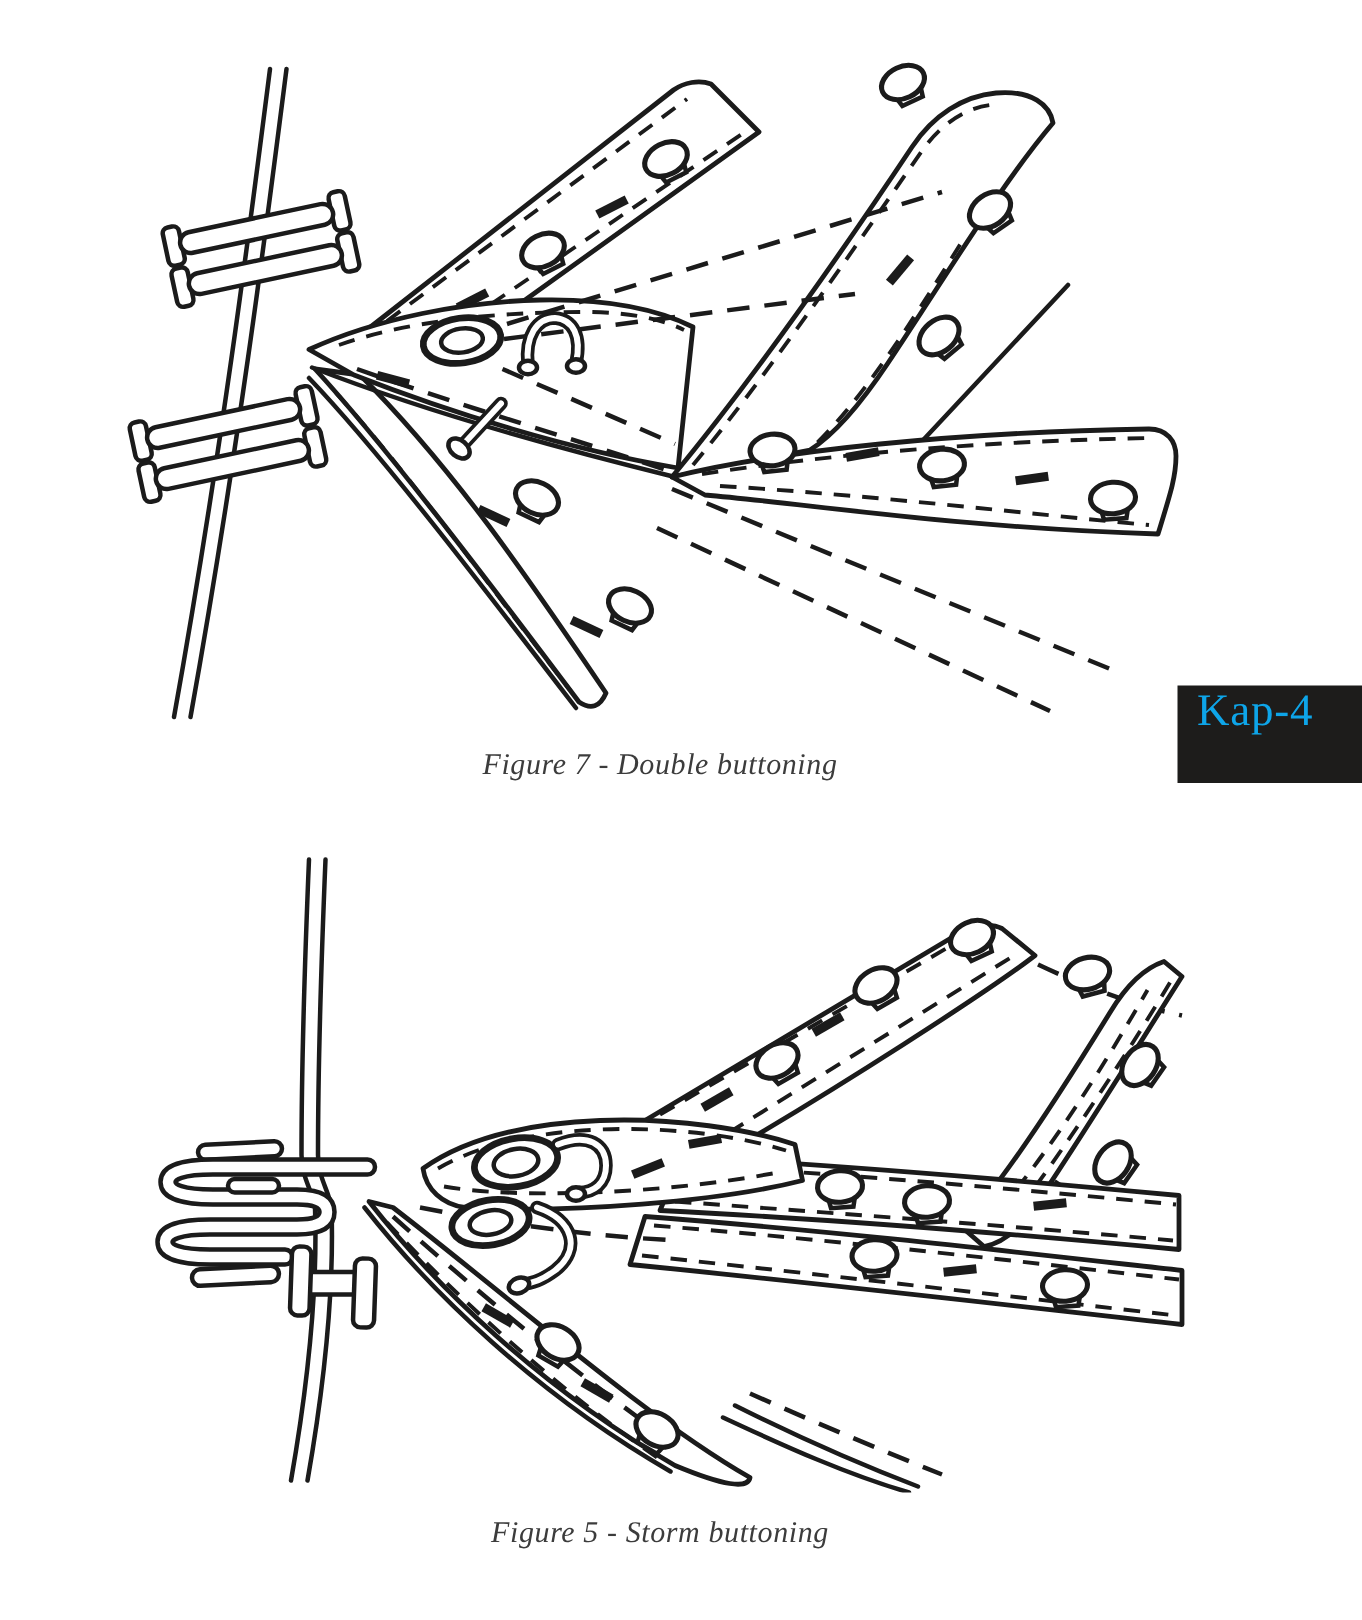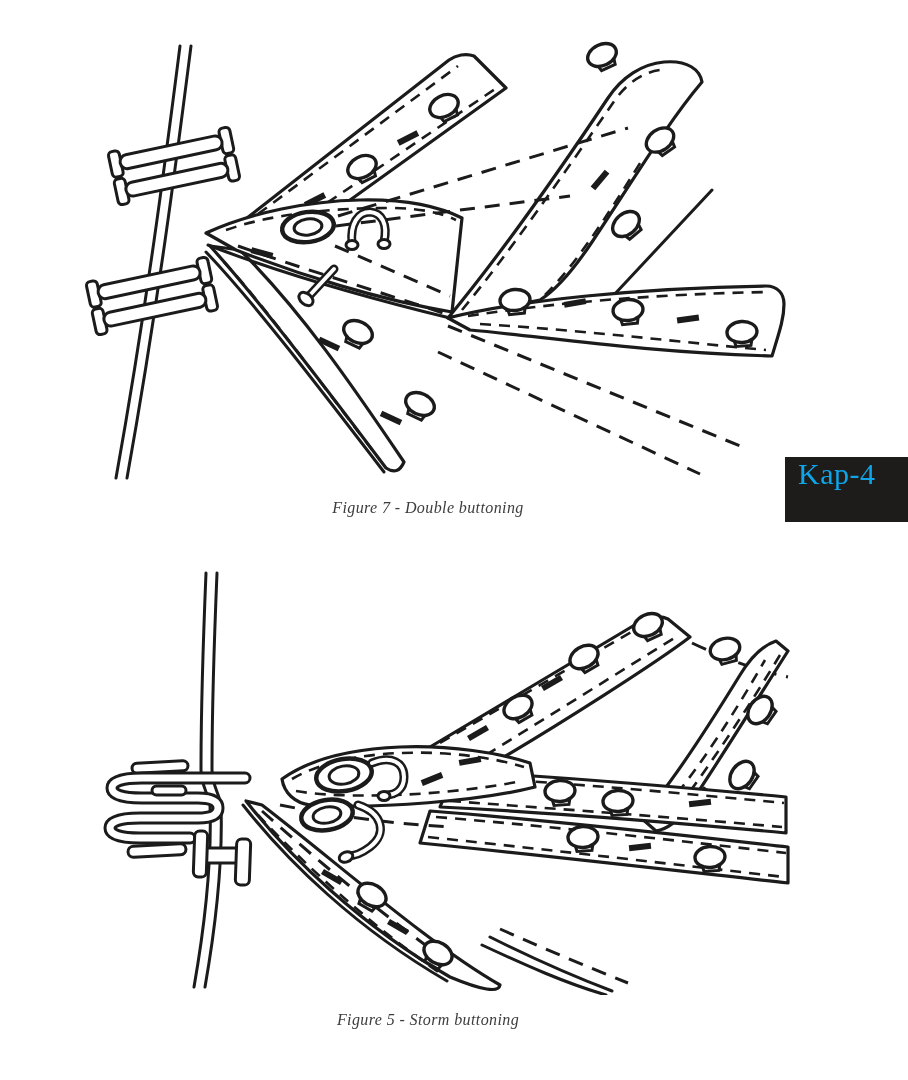--- a/index.html
+++ b/index.html
@@ -7,24 +7,24 @@
     position:relative;
     width:908px;height:1080px;
     background:#ffffff;
     font-family:"Liberation Serif", serif;
     overflow:hidden;
   }
   .figure-svg{position:absolute;left:0;}
   #fig7{top:0;width:908px;height:540px;}
   #fig8{top:565px;width:908px;height:430px;}
   .caption{
-    position:absolute;left:4px;width:848px;
+    position:absolute;left:16px;width:848px;
     text-align:center;
     font-style:italic;
-    font-size:16px;
+    font-size:20px;
     color:#3c3c3c;
     letter-spacing:0.4px;
   }
   #caption7{top:499px;}
   #caption8{top:1011px;}
   .chapter-tab{
     position:absolute;
     right:0;top:457px;
     width:123px;height:65px;
     background:#1d1c1b;

